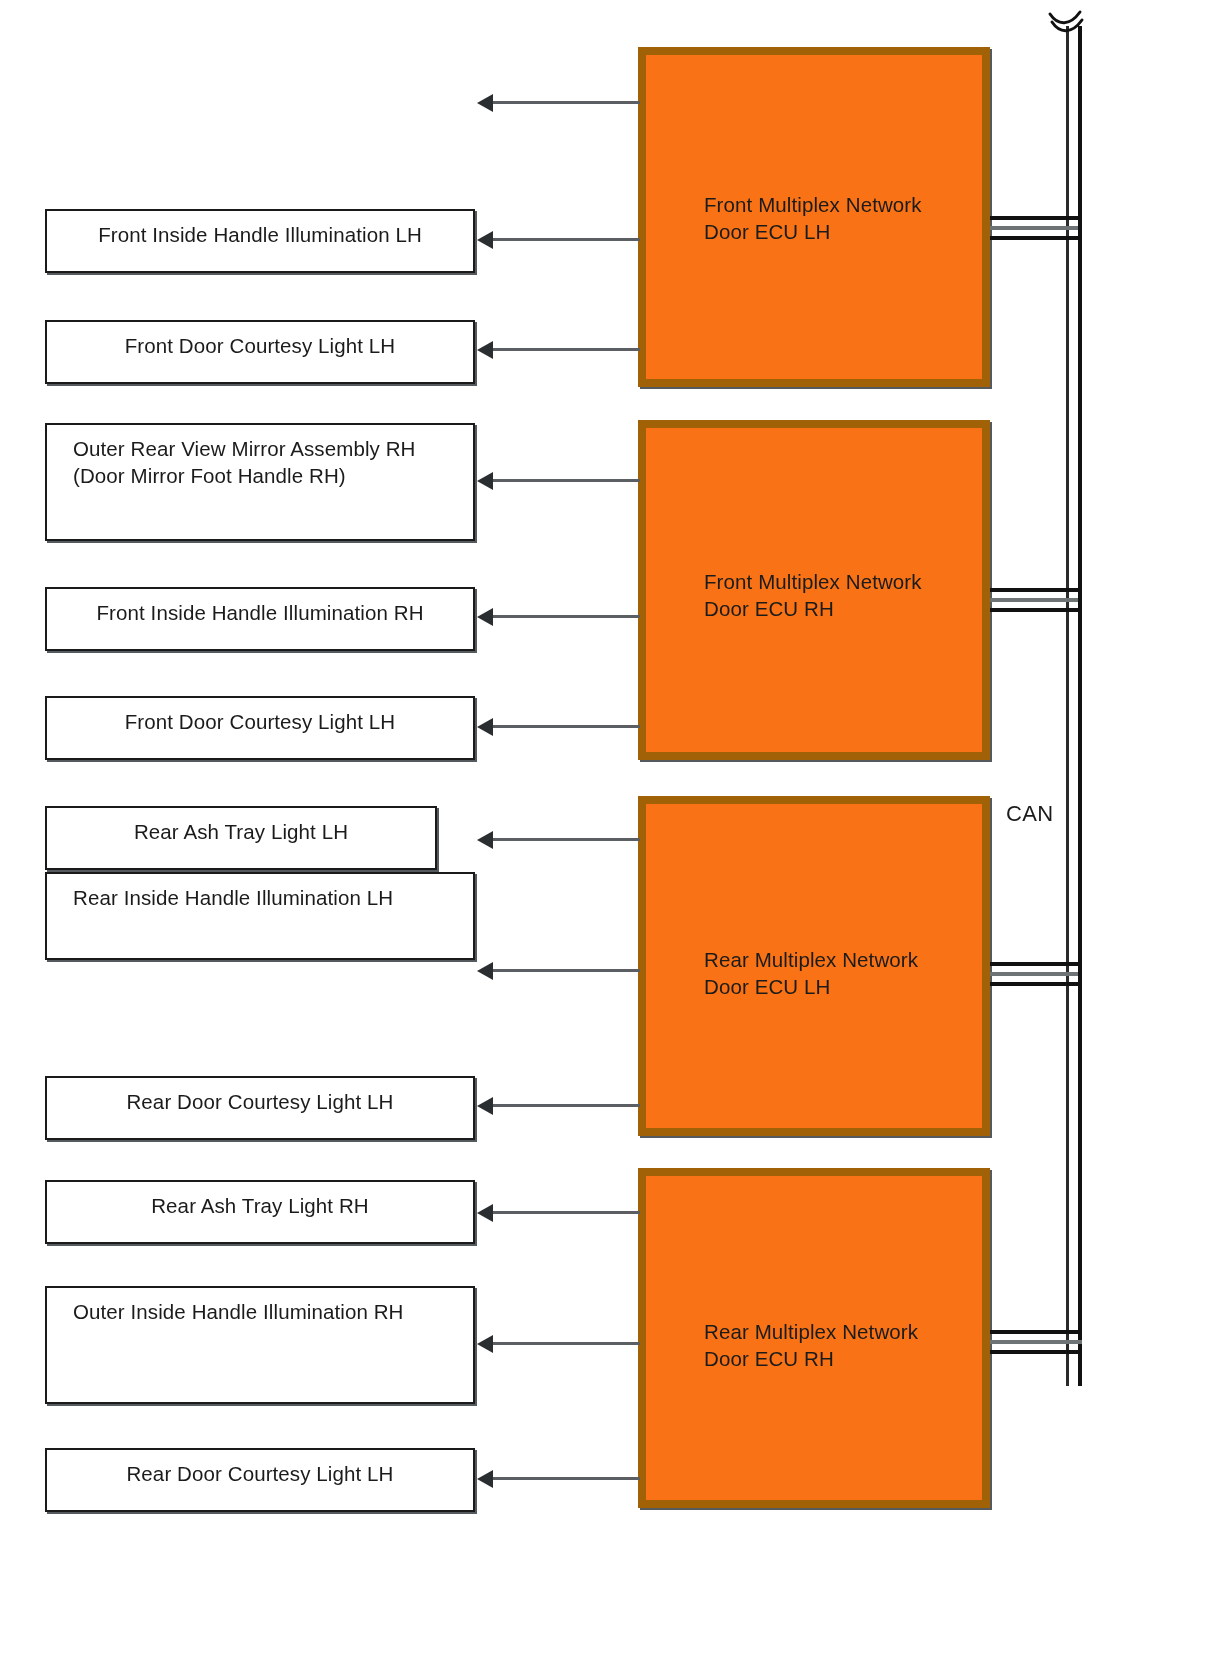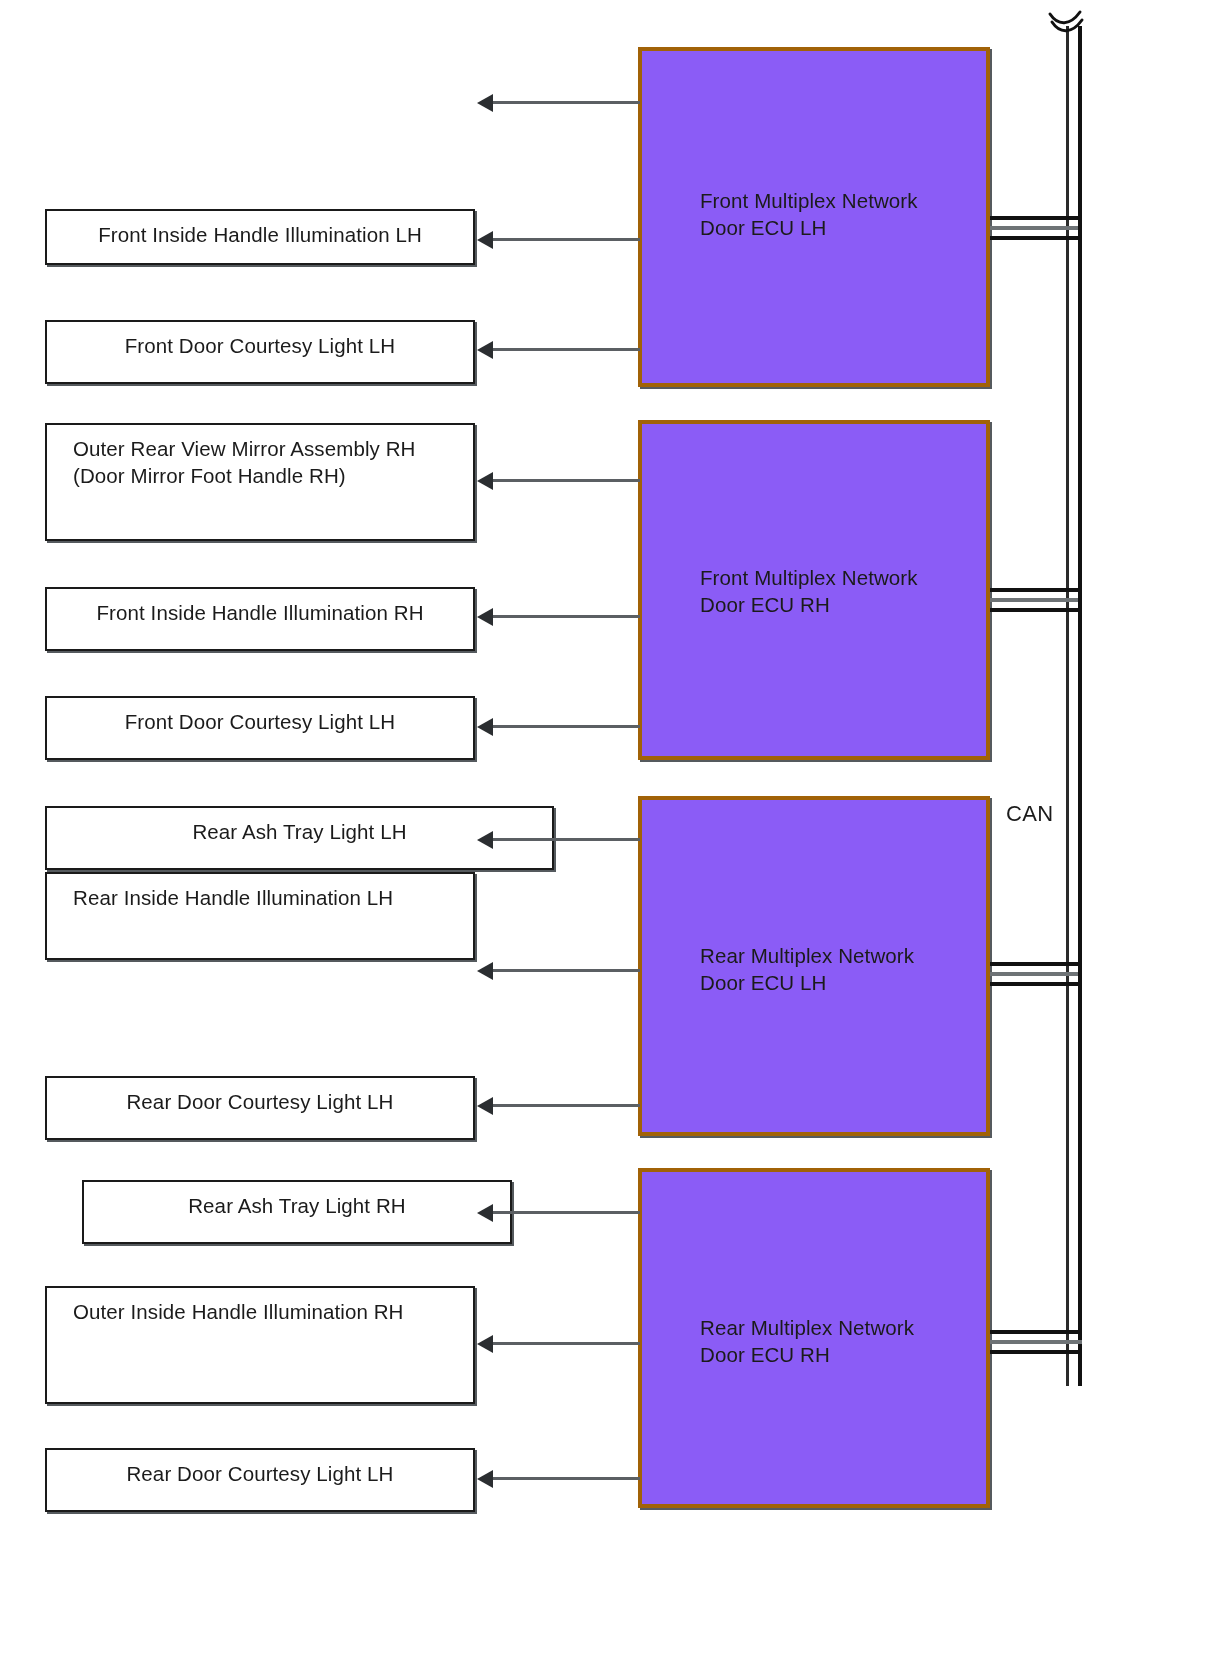--- a/index.html
+++ b/index.html
@@ -43,22 +43,22 @@
   }
   .load-label.left-align {
     text-align: left;
     padding-left: 26px;
   }
 
   
   .ecu-box {
     position: absolute;
     box-sizing: border-box;
-    background: #8b5cf6;
-    border: 4px solid #a16207;
+    background: #f97316;
+    border: 8px solid #a16207;
     box-shadow: 2px 2px 0 0 #555a5e;
   }
   .ecu-label {
     position: absolute;
     left: 58px;
     font-size: 20.5px;
     line-height: 27px;
     color: #1b1b1b;
     white-space: pre-line;
     letter-spacing: 0.1px;
@@ -109,54 +109,54 @@
   .squiggle {
     position: absolute;
   }
 </style>
 </head>
 <body>
 
 <div id="canvas">
 
 
-  <div class="load-box" style="left:45px; top:209px; width:430px; height:56px;">
+  <div class="load-box" style="left:45px; top:209px; width:430px; height:64px;">
     <div class="load-label">Front Inside Handle Illumination LH</div>
   </div>
 
   <div class="load-box" style="left:45px; top:320px; width:430px; height:64px;">
     <div class="load-label">Front Door Courtesy Light LH</div>
   </div>
 
   <div class="load-box" style="left:45px; top:423px; width:430px; height:118px;">
     <div class="load-label left-align">Outer Rear View Mirror Assembly RH
 (Door Mirror Foot Handle RH)</div>
   </div>
 
   <div class="load-box" style="left:45px; top:587px; width:430px; height:64px;">
     <div class="load-label">Front Inside Handle Illumination RH</div>
   </div>
 
   <div class="load-box" style="left:45px; top:696px; width:430px; height:64px;">
     <div class="load-label">Front Door Courtesy Light LH</div>
   </div>
 
-  <div class="load-box" style="left:45px; top:806px; width:509px; height:64px;">
+  <div class="load-box" style="left:45px; top:806px; width:392px; height:64px;">
     <div class="load-label">Rear Ash Tray Light LH</div>
   </div>
 
   <div class="load-box" style="left:45px; top:872px; width:430px; height:88px;">
     <div class="load-label left-align">Rear Inside Handle Illumination LH</div>
   </div>
 
   <div class="load-box" style="left:45px; top:1076px; width:430px; height:64px;">
     <div class="load-label">Rear Door Courtesy Light LH</div>
   </div>
 
-  <div class="load-box" style="left:45px; top:1180px; width:430px; height:64px;margin-left:37px;">
+  <div class="load-box" style="left:45px; top:1180px; width:430px; height:64px;">
     <div class="load-label">Rear Ash Tray Light RH</div>
   </div>
 
   <div class="load-box" style="left:45px; top:1286px; width:430px; height:118px;">
     <div class="load-label left-align">Outer Inside Handle Illumination RH</div>
   </div>
 
   <div class="load-box" style="left:45px; top:1448px; width:430px; height:64px;">
     <div class="load-label">Rear Door Courtesy Light LH</div>
   </div>

